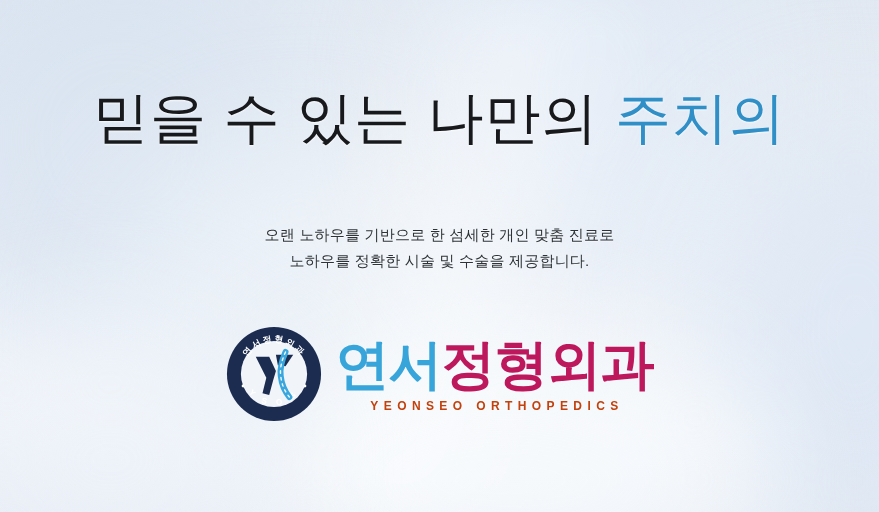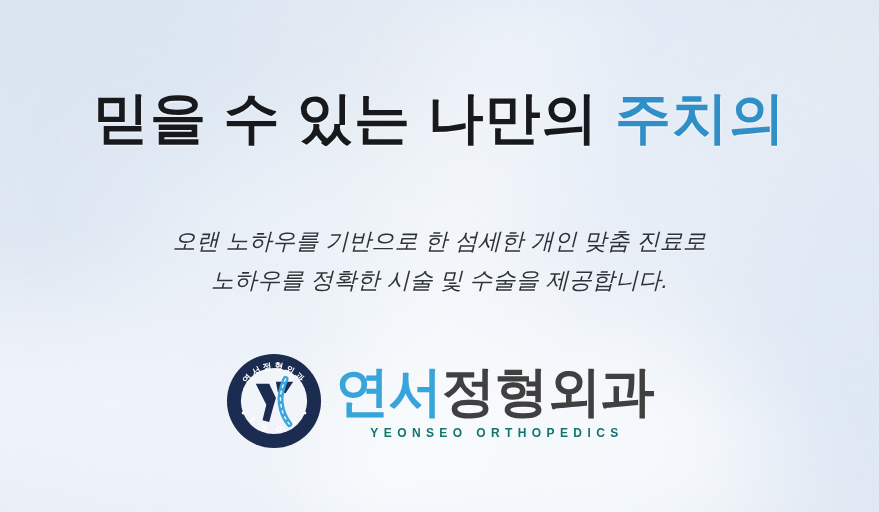--- a/index.html
+++ b/index.html
@@ -56,37 +56,36 @@
     display: flex;
     flex-direction: column;
     align-items: center;
     text-align: center;
   }
 
   .headline {
     margin-top: 86px;
     font-size: 56px;
     line-height: 1.15;
-    font-weight: 700;
+    font-weight: 400;
     letter-spacing: 1px;
     color: #17191c;
     white-space: nowrap;
     text-shadow: 0 1px 2px rgba(255,255,255,0.75);
   }
   .headline .accent { color: #2f8fc6; }
 
   .subtitle {
     margin-top: 34px;
-    font-size: 23px;
+    font-size: 15px;
     line-height: 1.72;
     font-weight: 400;
     letter-spacing: 0.2px;
     color: #2d3338;
     text-shadow: 0 1px 1px rgba(255,255,255,0.6);
-    font-style: italic;
   }
   .subtitle div { white-space: nowrap; }
 
   
   .logo-lockup {
     margin-top: 52px;
     display: flex;
     align-items: center;
     justify-content: center;
     gap: 14px;
@@ -100,27 +99,27 @@
     padding-top: 2px;
   }
   .wordmark-main {
     font-size: 54px;
     line-height: 1;
     font-weight: 700;
     letter-spacing: -1px;
     white-space: nowrap;
   }
   .wm-light { color: #37a4da; text-align: center; }
-  .wm-dark  { color: #404040; }
+  .wm-dark  { color: #be185d; }
   .wordmark-sub {
     margin-top: 8px;
     font-size: 12px;
     font-weight: 700;
     letter-spacing: 5.4px;
-    color: #0f766e;
+    color: #c2410c;
     white-space: nowrap;
     padding-left: 5px;
   }
 </style>
 </head>
 <body>
 
 <div id="stage">
 
   <div class="bg-base"></div>

